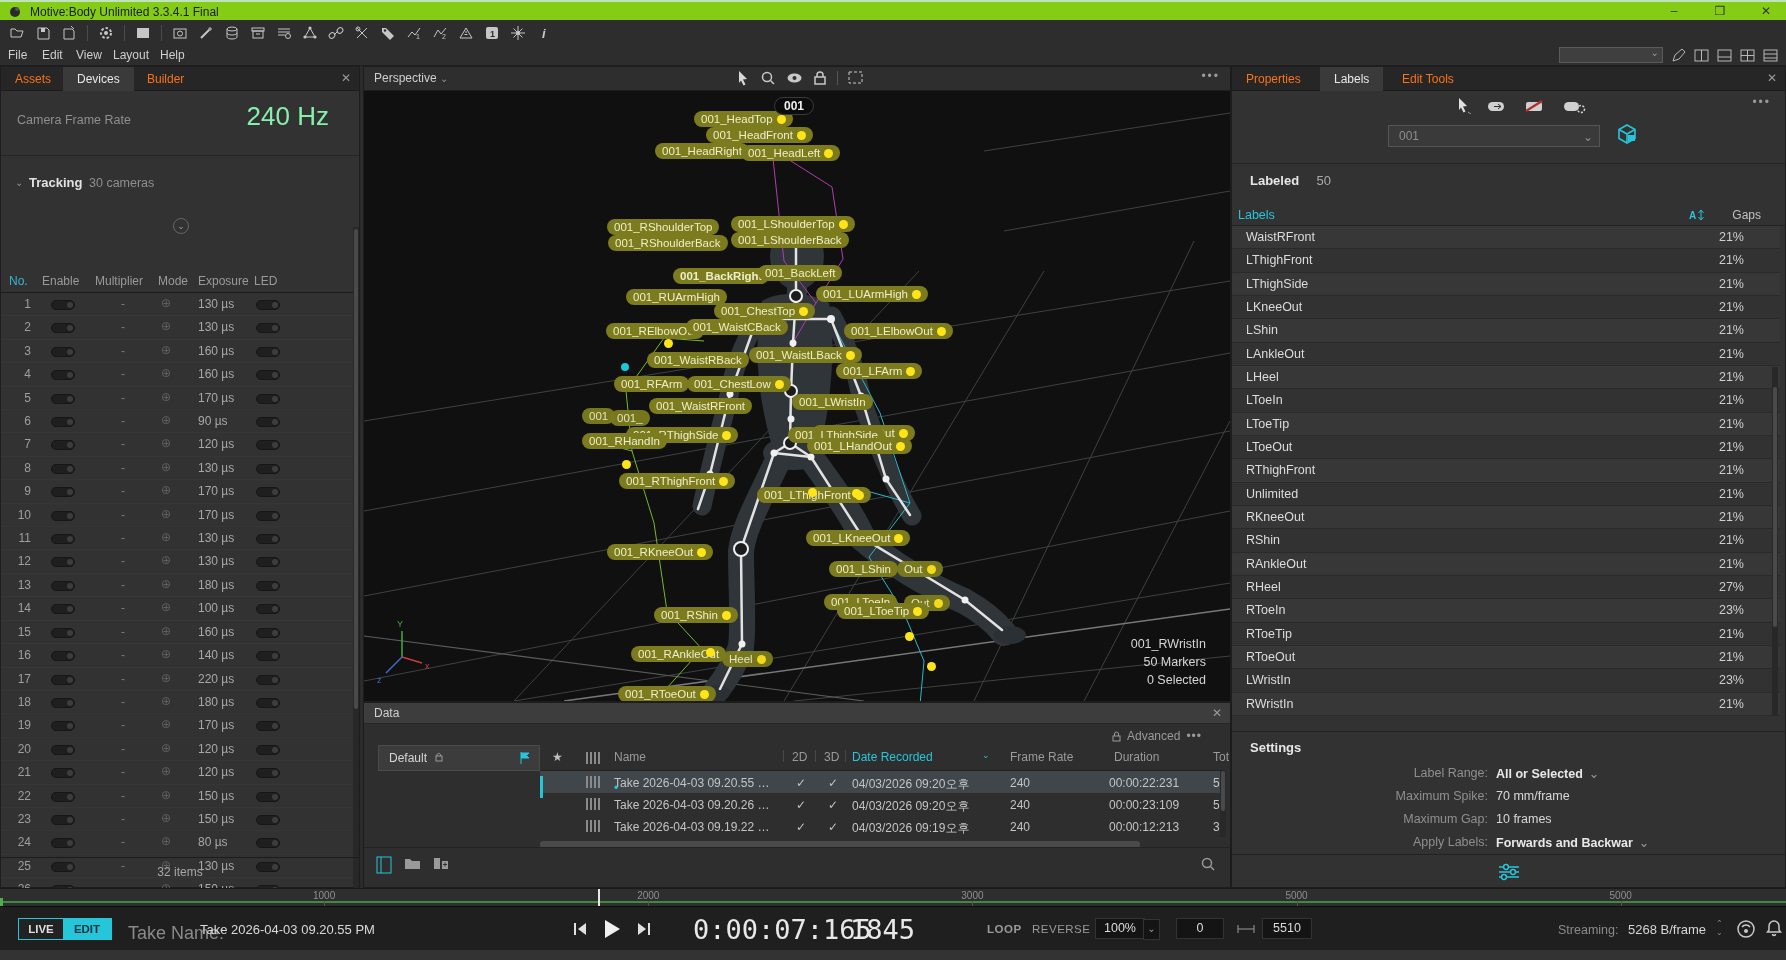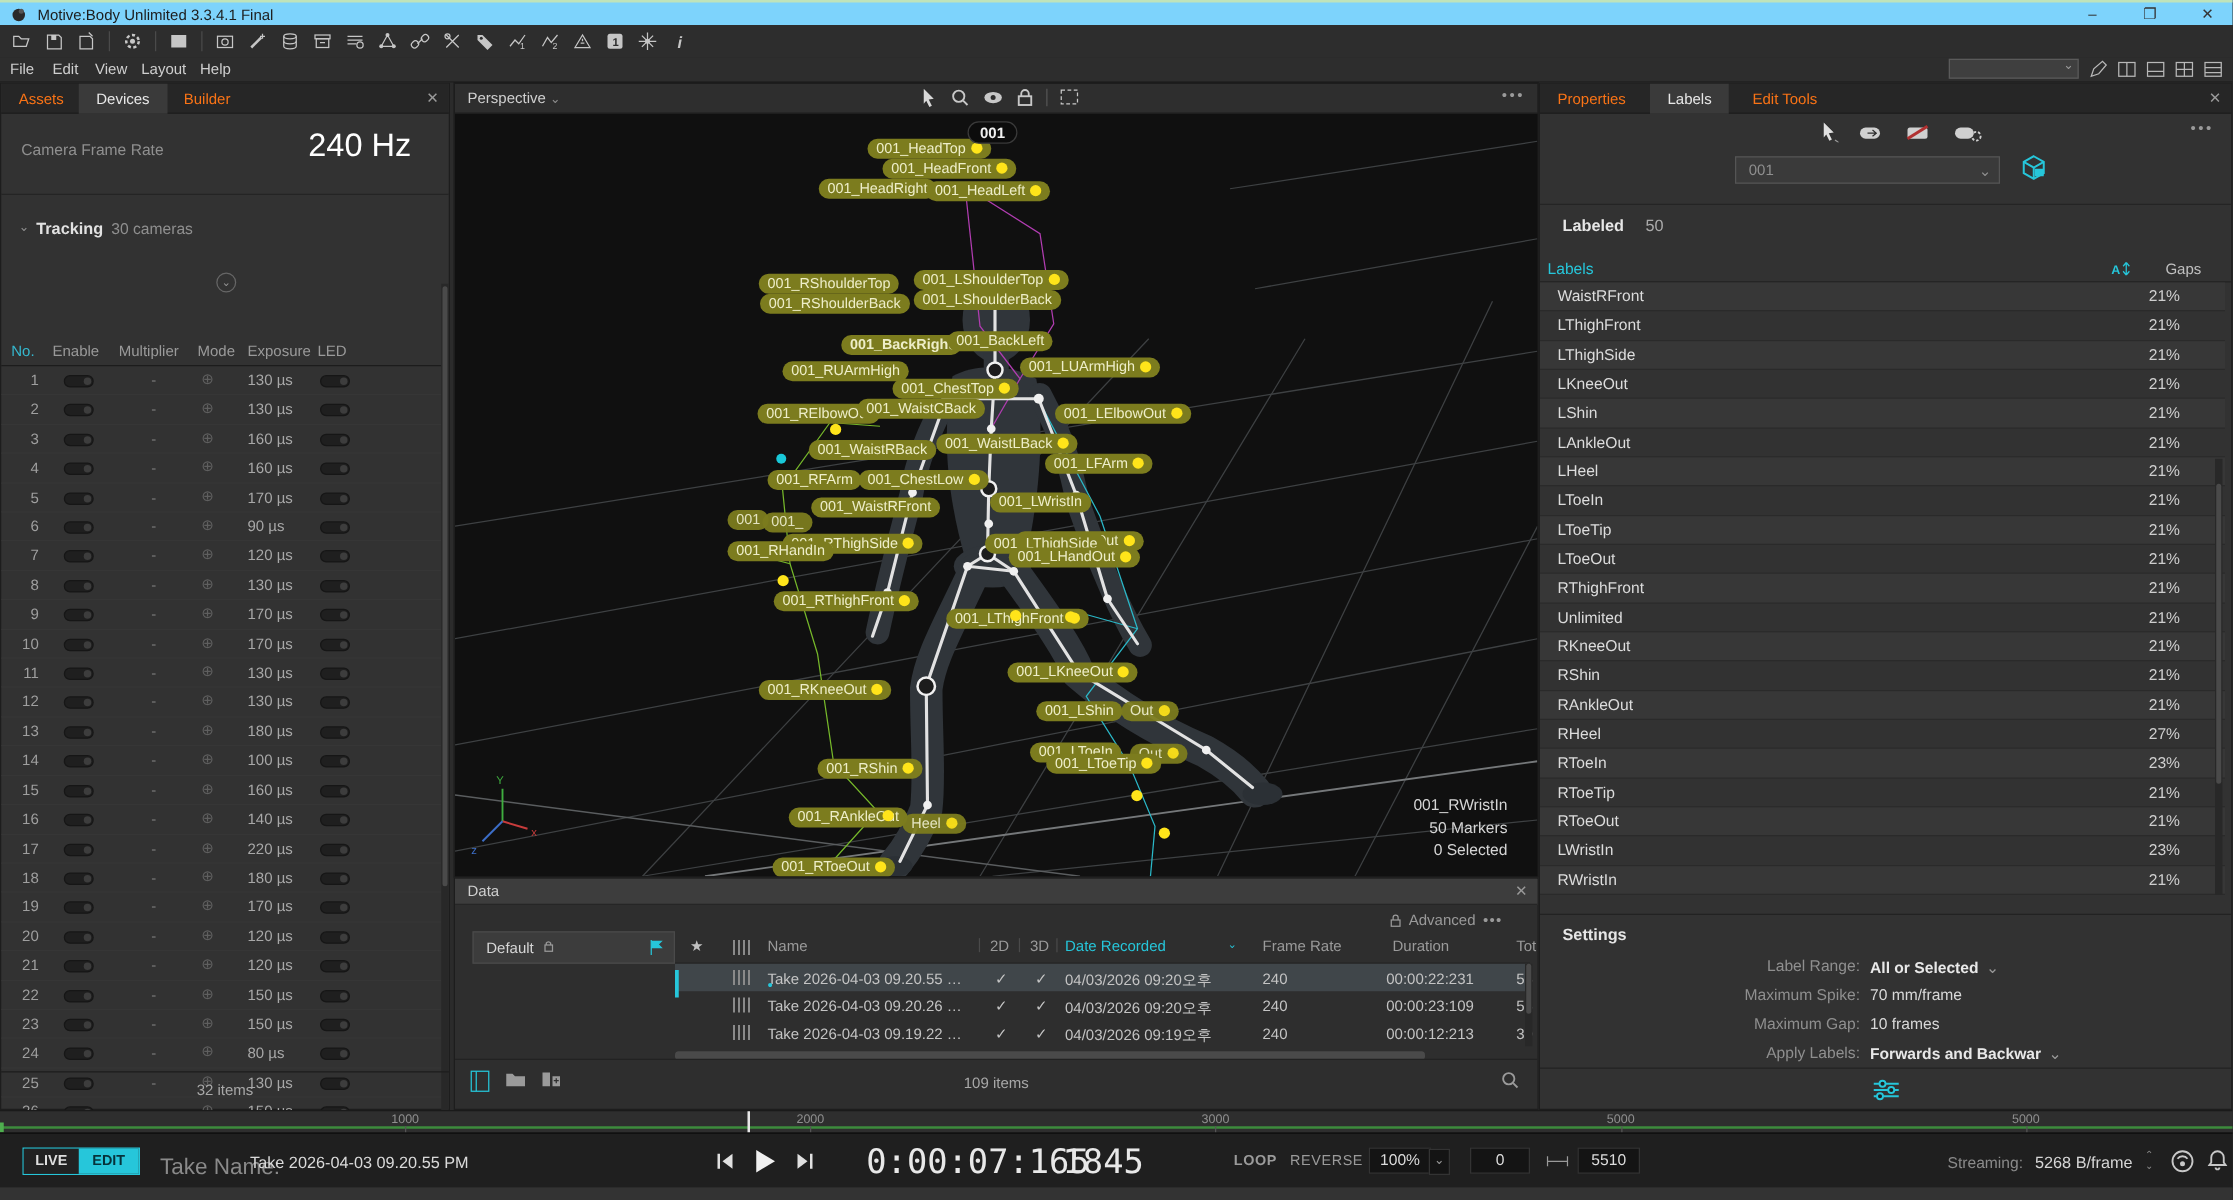--- a/index.html
+++ b/index.html
@@ -1,21 +1,21 @@
 <!DOCTYPE html>
 <html><head>
 <meta charset="utf-8">
 <style>
 *{margin:0;padding:0;box-sizing:border-box}
 html,body{width:1786px;height:960px;overflow:hidden;background:#2b2b2b;
 font-family:"Liberation Sans","DejaVu Sans",sans-serif;color:#c8c8c8;font-size:12px}
 .abs{position:absolute}
 svg{display:block}
 
-#titlebar{position:absolute;left:0;top:0;width:1786px;height:20px;background:#7dd3fc;border-top:2px solid #bfe3ba;color:#1c1c1c}
+#titlebar{position:absolute;left:0;top:0;width:1786px;height:20px;background:#84cc16;border-top:2px solid #bfe3ba;color:#1c1c1c}
 #titlebar .t-title{position:absolute;left:30px;top:3px;font-size:12px;color:#1c1c1c}
 #titlebar .appicon{position:absolute;left:9px;top:3px}
 .wbtn{position:absolute;top:0;width:40px;height:20px;text-align:center;line-height:18px;font-size:12px;color:#333}
 
 #toolbar{position:absolute;left:0;top:20px;width:1786px;height:26px;background:#2d2d2d;display:flex;align-items:center;padding-left:6px;gap:4px}
 .tbi{width:22px;height:20px;display:flex;align-items:center;justify-content:center}
 .tsep{width:1px;height:16px;background:#4a4a4a;margin:0 3px}
 #menubar{position:absolute;left:0;top:46px;width:1786px;height:20px;background:#2d2d2d;border-bottom:1px solid #1f1f1f}
 .menu-item{position:absolute;top:2px;font-size:12px;color:#cfcfcf}
 #menu-right{position:absolute;right:8px;top:1px;display:flex;align-items:center;gap:8px}
@@ -23,21 +23,21 @@
 .mcombo:after{content:"⌄";position:absolute;right:3px;top:-1px;color:#9a9a9a;font-size:10px}
 
 .panel{position:absolute;background:#323232;border:1px solid #1d1d1d}
 .tabstrip{position:absolute;left:0;top:0;right:0;height:24px;background:#262626;border-bottom:1px solid #1d1d1d}
 .tab{position:absolute;top:0;height:24px;line-height:24px;padding:0 14px;color:#f97316;font-size:12px}
 .tab.active{background:#3a3a3a;color:#e8e8e8}
 .closex{position:absolute;top:4px;right:8px;color:#9a9a9a;font-size:12px}
 
 #left{left:0;top:66px;width:360px;height:822px}
 .lp-label{color:#8f8f8f;font-size:12.5px}
-#framerate-val{font-size:26px;color:#ffffff}
+#framerate-val{font-size:26px;color:#86efac}
 .expander{position:absolute;left:172px;top:151px;width:16px;height:16px;border:1px solid #666;border-radius:50%;color:#9a9a9a;font-size:9px;text-align:center;line-height:14px}
 #cam-head{position:absolute;left:0;top:202px;width:352px;height:24px;border-bottom:1px solid #1c1c1c;color:#9a9a9a;font-size:12px}
 #cam-head span{position:absolute;top:5px}
 #cam-rows{position:absolute;left:0;top:226px;width:352px;height:632px;display:flex;flex-direction:column}
 .cam-row{flex:1;position:relative;border-bottom:1px solid #363636;color:#a8a8a8}
 .c-no{position:absolute;left:8px;top:4px;width:22px;text-align:right;color:#9f9f9f}
 .tgl{position:absolute;left:50px;top:7px;width:24px;height:10px;border-radius:5px;background:#1f1f1f;border:1px solid #161616}
 .tgl:after{content:"";position:absolute;right:1px;top:1px;width:6px;height:6px;border-radius:50%;background:#3d3d3d}
 .c-mul{position:absolute;left:112px;top:4px;width:20px;text-align:center;color:#7a7a7a}
 .c-mode{position:absolute;left:160px;top:3px;color:#5f5f5f;font-size:12px}
@@ -838,21 +838,20 @@
           </svg>
         </span>
       <span>
           <svg width="17" height="15">
             <path d="M1 13V2h6v11z" fill="#9a9a9a"></path>
             <path d="M9 5h6v8H9z" fill="#9a9a9a"></path>
             <path d="M12 6.5v4M10 8.5h4" stroke="#2e2e2e"></path>
           </svg>
         </span>
     </div>
-    <span id="dp-items">109 items</span>
     <span class="abs" style="right:14px;top:8px">
         <svg width="16" height="16">
           <circle cx="7" cy="7" r="4.5" fill="none" stroke="#9a9a9a" stroke-width="1.5"></circle>
           <path d="M10.5 10.5L14 14" stroke="#9a9a9a" stroke-width="1.5"></path>
         </svg>
       </span>
   </div>
 </div>
 
 <div id="right" class="panel">

